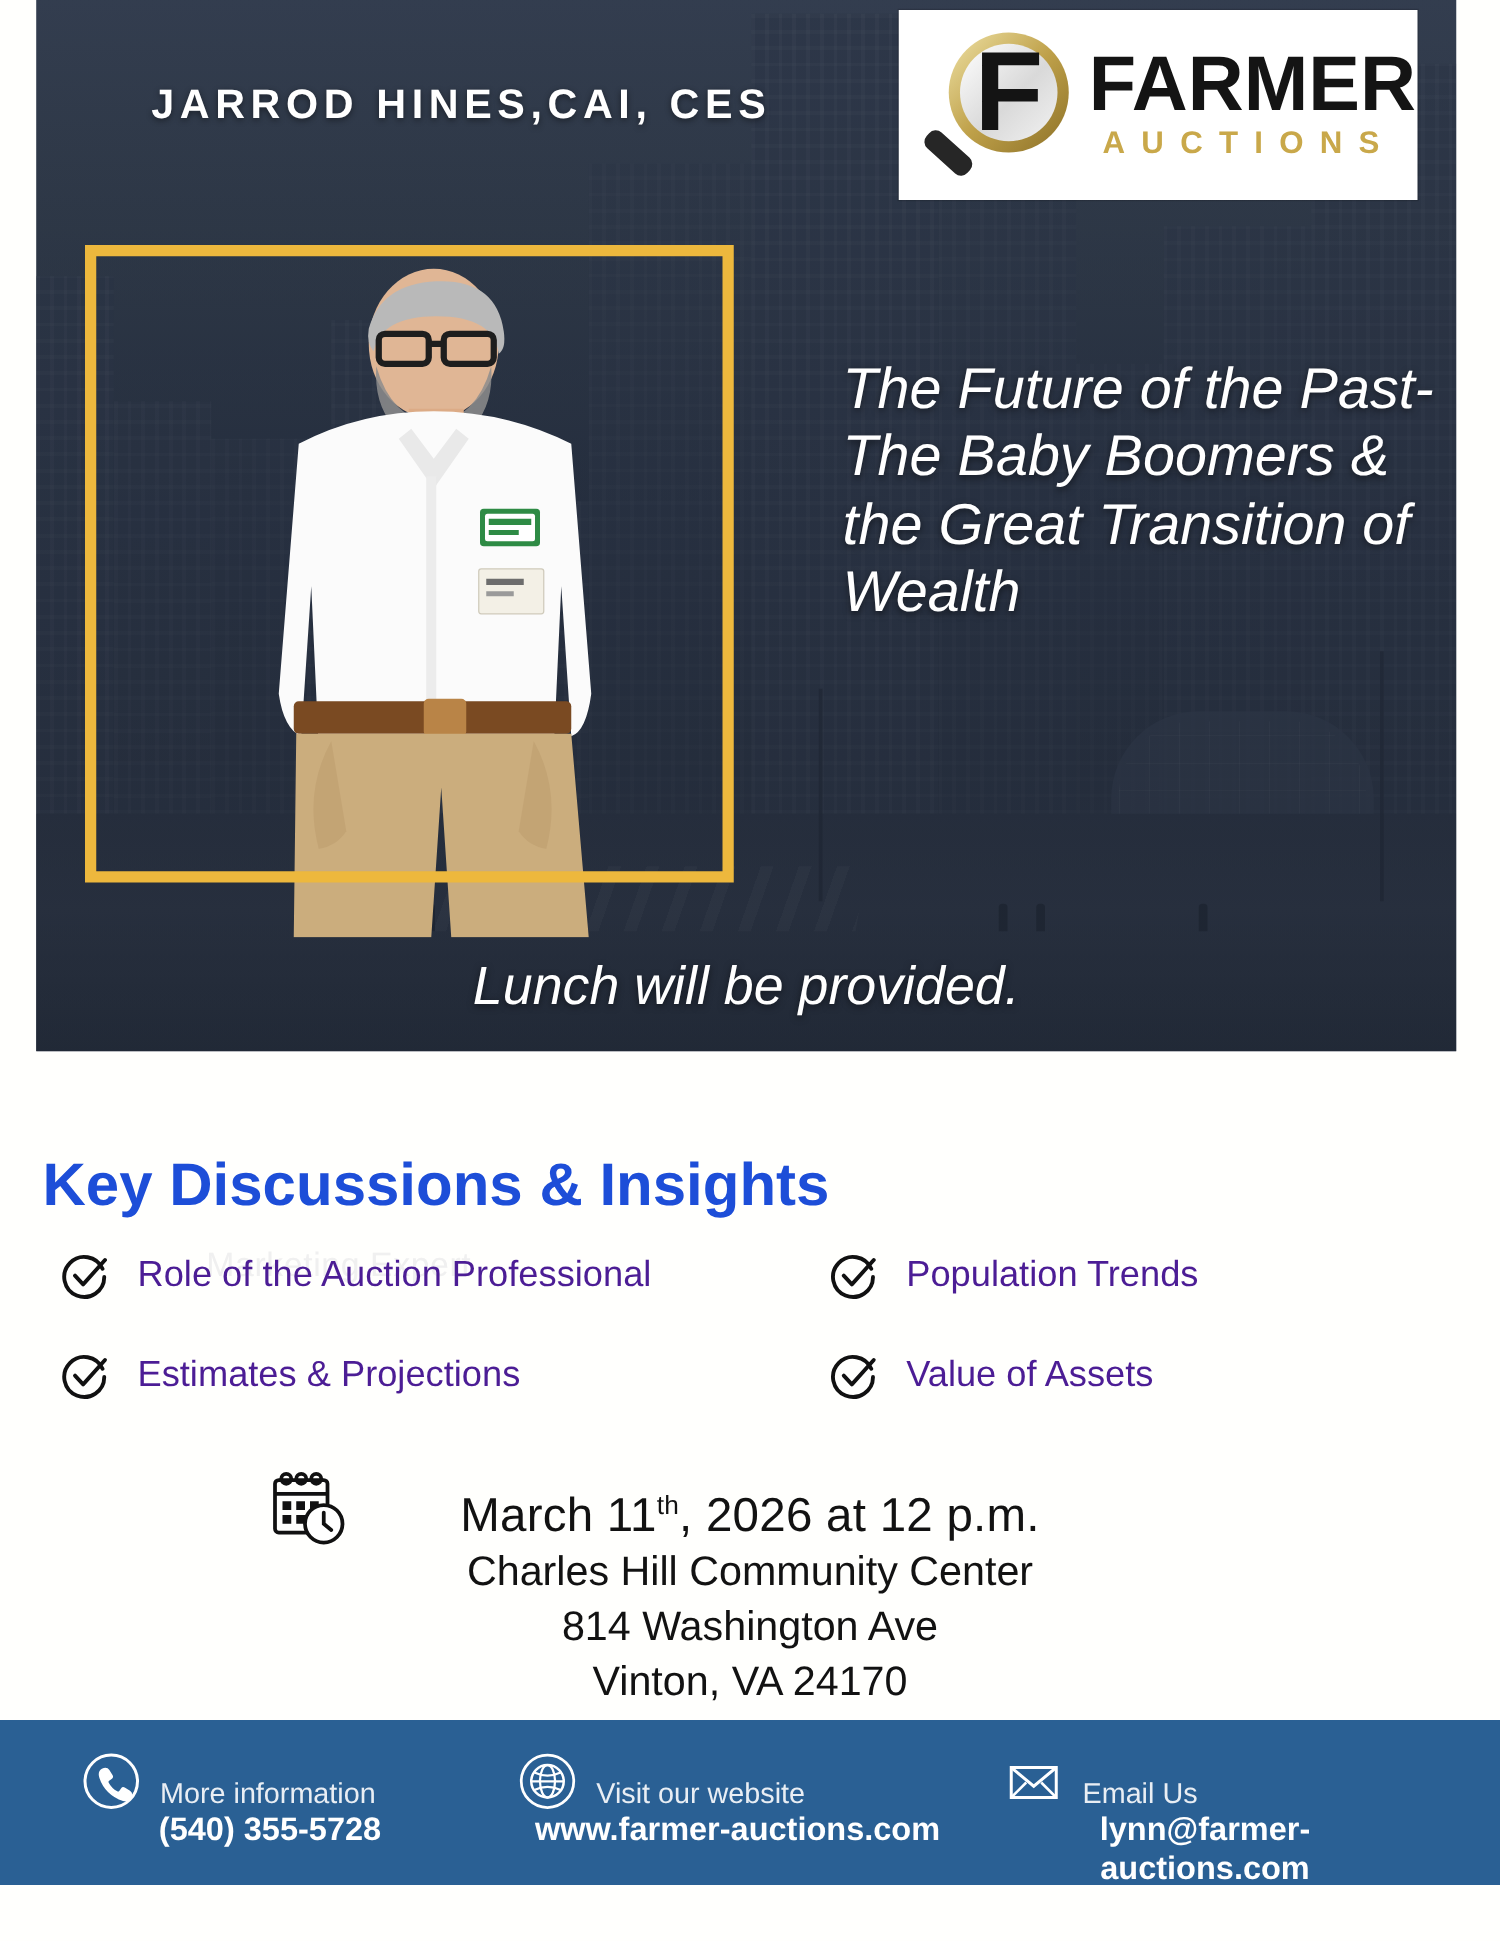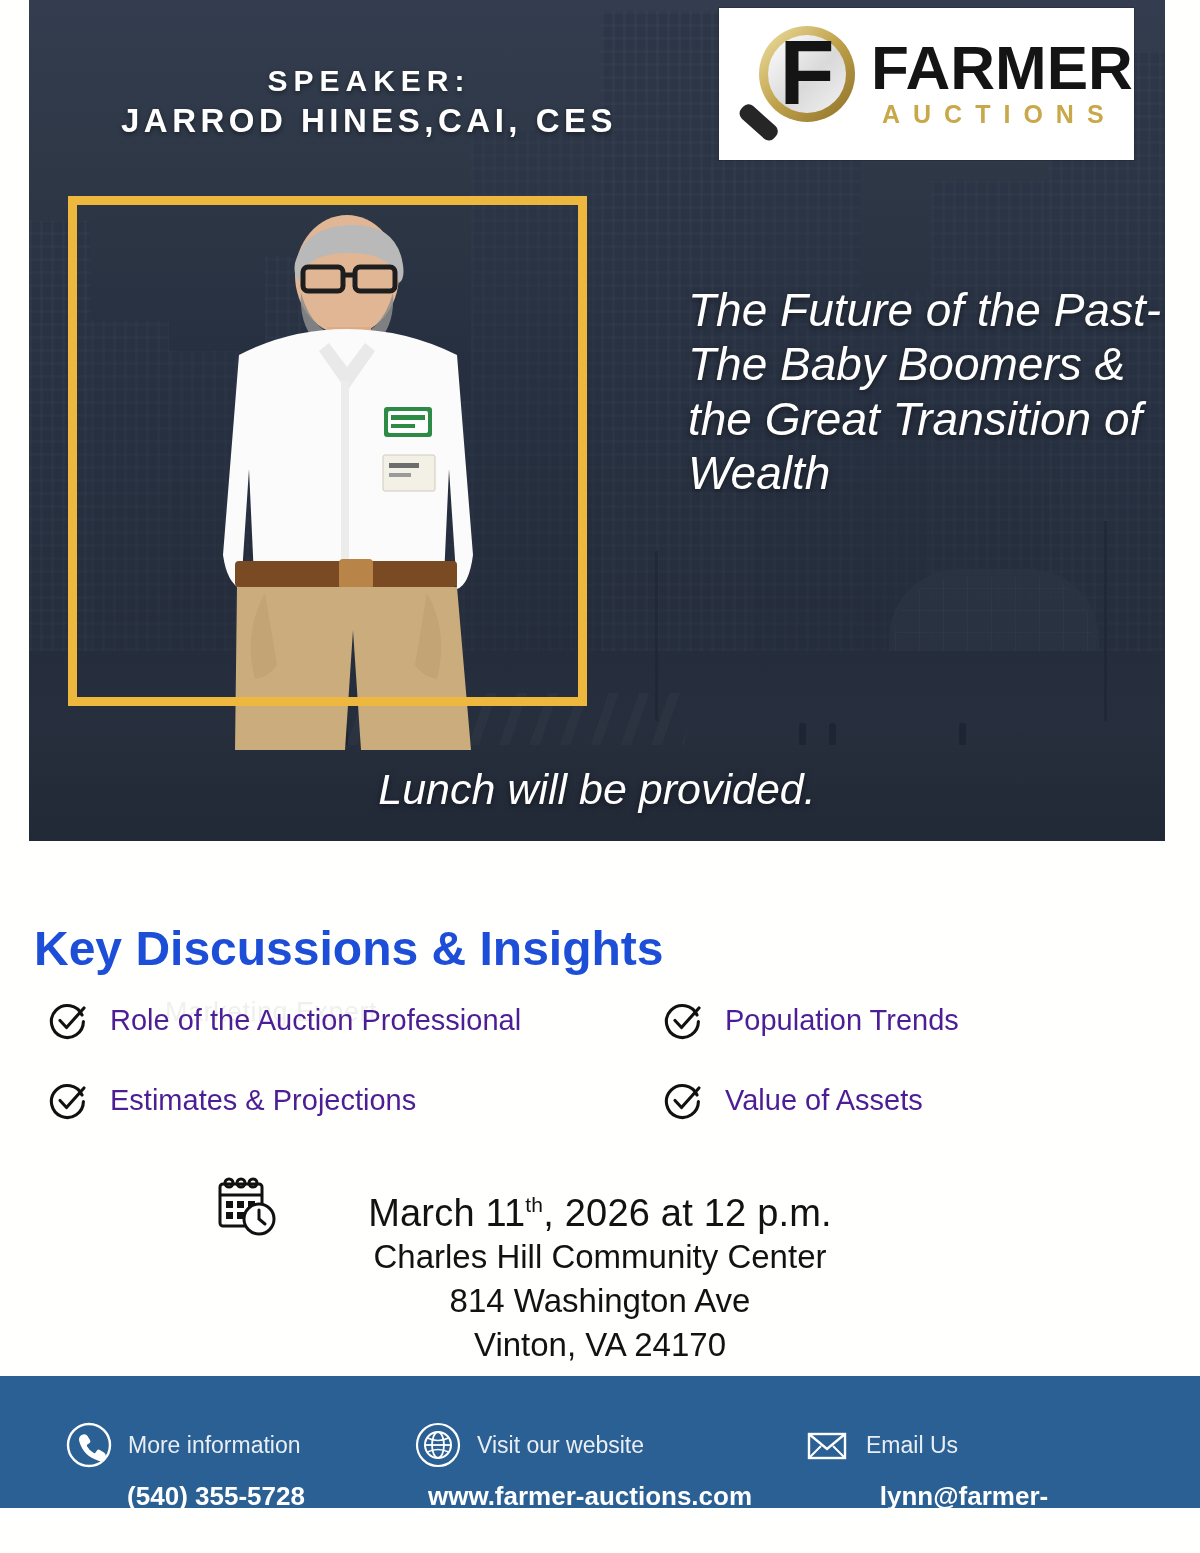--- a/index.html
+++ b/index.html
@@ -56,21 +56,21 @@
              letter-spacing:13px;}
   .mag{position:absolute;left:12px;top:10px;width:140px;height:135px;}
 
   
   .frame{position:absolute;left:39px;top:196px;width:519px;height:510px;
     border:9px solid #edb83d;box-sizing:border-box;}
   .portrait{position:absolute;left:150px;top:205px;width:330px;height:545px;overflow:hidden;}
 
   .hero-title{position:absolute;left:645px;top:283px;width:510px;
     color:#fff;font-style:italic;font-size:46px;line-height:1.18;font-weight:500;
-    text-shadow:0 2px 6px rgba(0,0,0,.5);margin-left:14px;}
+    text-shadow:0 2px 6px rgba(0,0,0,.5);}
   .lunch{position:absolute;left:0;right:0;top:765px;text-align:center;color:#fff;
     font-style:italic;font-size:43px;text-shadow:0 2px 6px rgba(0,0,0,.5);}
 
   
   .kd-title{position:absolute;left:34px;top:921px;font-size:48px;font-weight:bold;color:#1d4ed8;}
   .watermark{position:absolute;left:165px;top:997px;font-size:27px;color:#f0f0f0;
     letter-spacing:.5px;font-weight:500;}
 
   .bullets{position:absolute;left:48px;top:1000px;width:1060px;}
   .brow{display:flex;margin-bottom:40px;}
@@ -81,21 +81,21 @@
 
   .event{position:absolute;left:0;right:0;top:1168px;text-align:center;}
   .cal-icon{position:absolute;left:216px;top:8px;width:62px;height:62px;}
   .ev-date{font-size:38px;color:#121212;letter-spacing:.2px;margin-top:24px;}
   .ev-date sup{font-size:21px;vertical-align:super;}
   .ev-line{font-size:33px;color:#121212;line-height:1.33;}
 
   
   .footer{position:absolute;left:0;top:1376px;width:1200px;height:132px;background:#2a6094;}
   .fcol{position:absolute;top:0;height:132px;}
-  .frow1{display:flex;align-items:center;height:72px;margin-top:33px;}
+  .frow1{display:flex;align-items:flex-end;height:72px;}
   .ficon{width:46px;height:46px;flex:0 0 46px;margin-right:16px;}
   .flabel{color:#e9eef4;font-size:23px;}
   .fvalue{color:#fff;font-size:26px;font-weight:bold;text-align:center;}
 </style>
 </head>
 <body>
 
 <div class="hero">
   <div class="sky">
     <div class="bldg" style="left:0px;width:62px;height:430px;"></div>
@@ -117,21 +117,20 @@
     <div class="ped" style="left:336px;"></div>
     <div class="ped" style="left:770px;"></div>
     <div class="ped" style="left:800px;"></div>
     <div class="ped" style="left:930px;"></div>
     <div class="pole" style="left:626px;height:170px;"></div>
     <div class="pole" style="left:1075px;height:200px;"></div>
   </div>
   <div class="heroveil"></div>
 
   <div class="speaker-block">
-    <div>SPEAKER:</div>
     <div class="speaker-name">JARROD HINES,CAI, CES</div>
   </div>
 
   <div class="logo-box">
     <div class="logo-inner">
       <svg class="mag" viewBox="0 0 140 135">
         <defs>
           <linearGradient id="glass" x1="0" y1="0" x2="1" y2="1">
             <stop offset="0%" stop-color="#ffffff"></stop>
               <stop offset="55%" stop-color="#d9d9d9"></stop>

